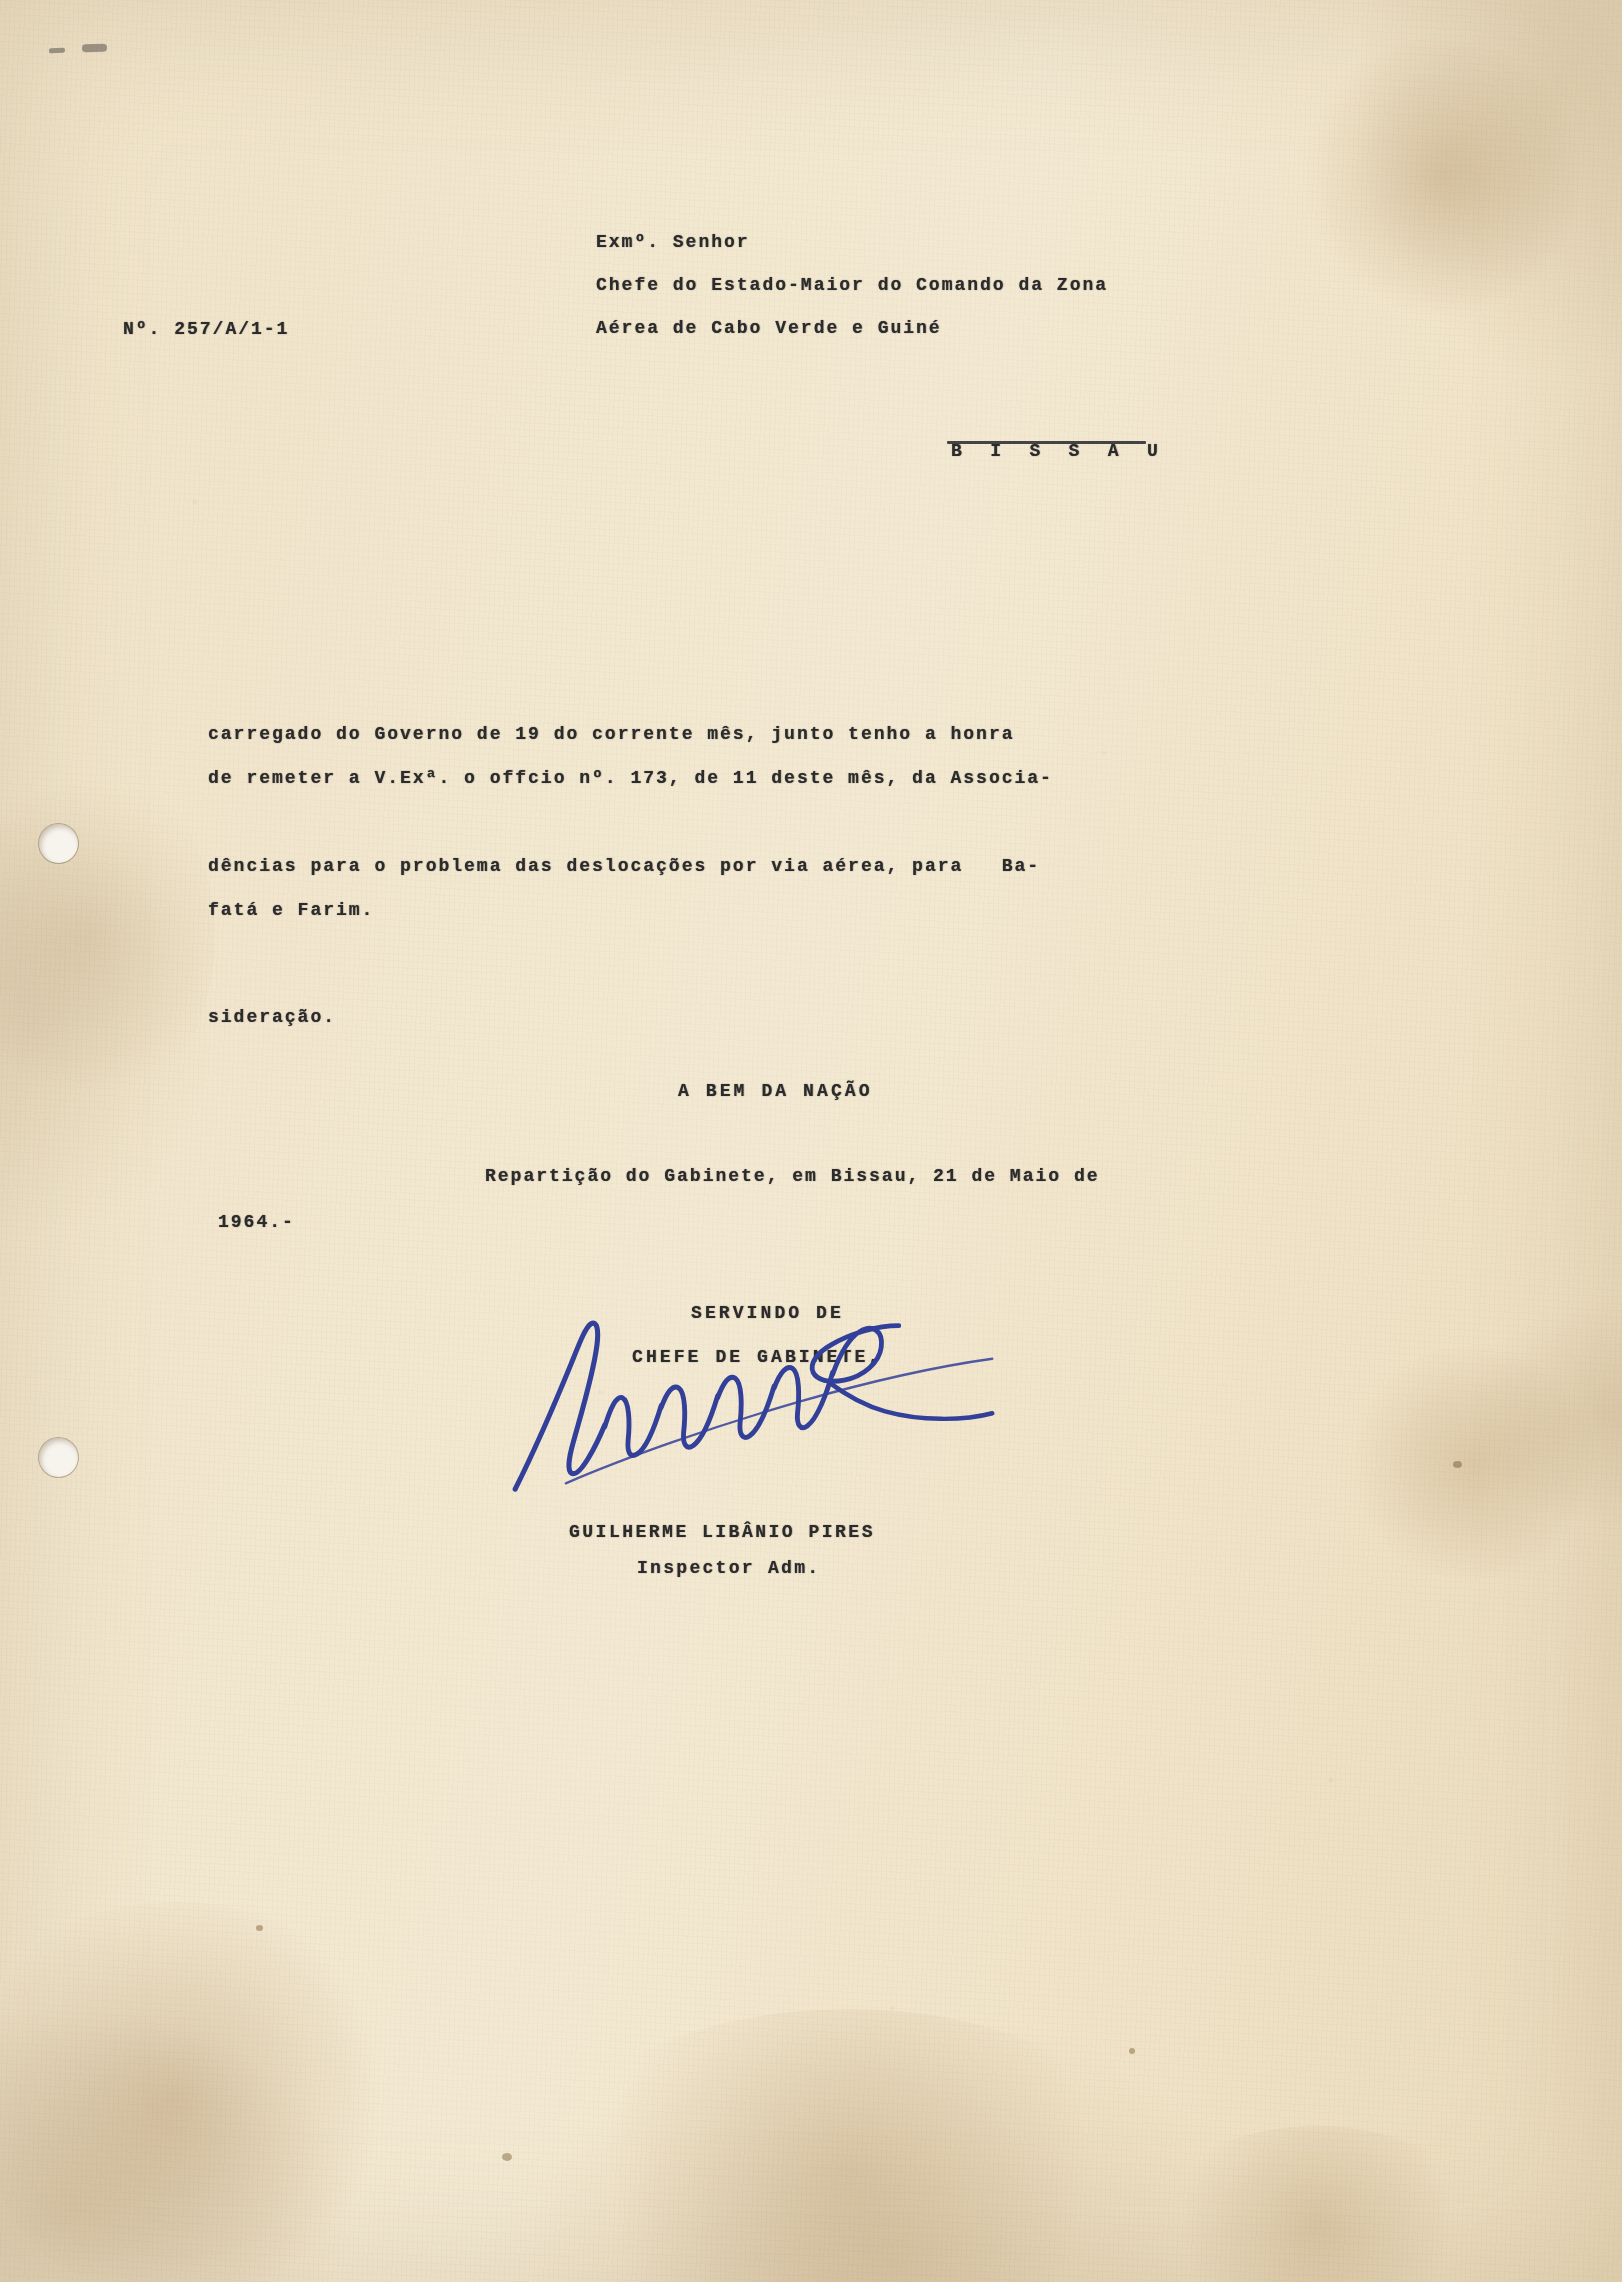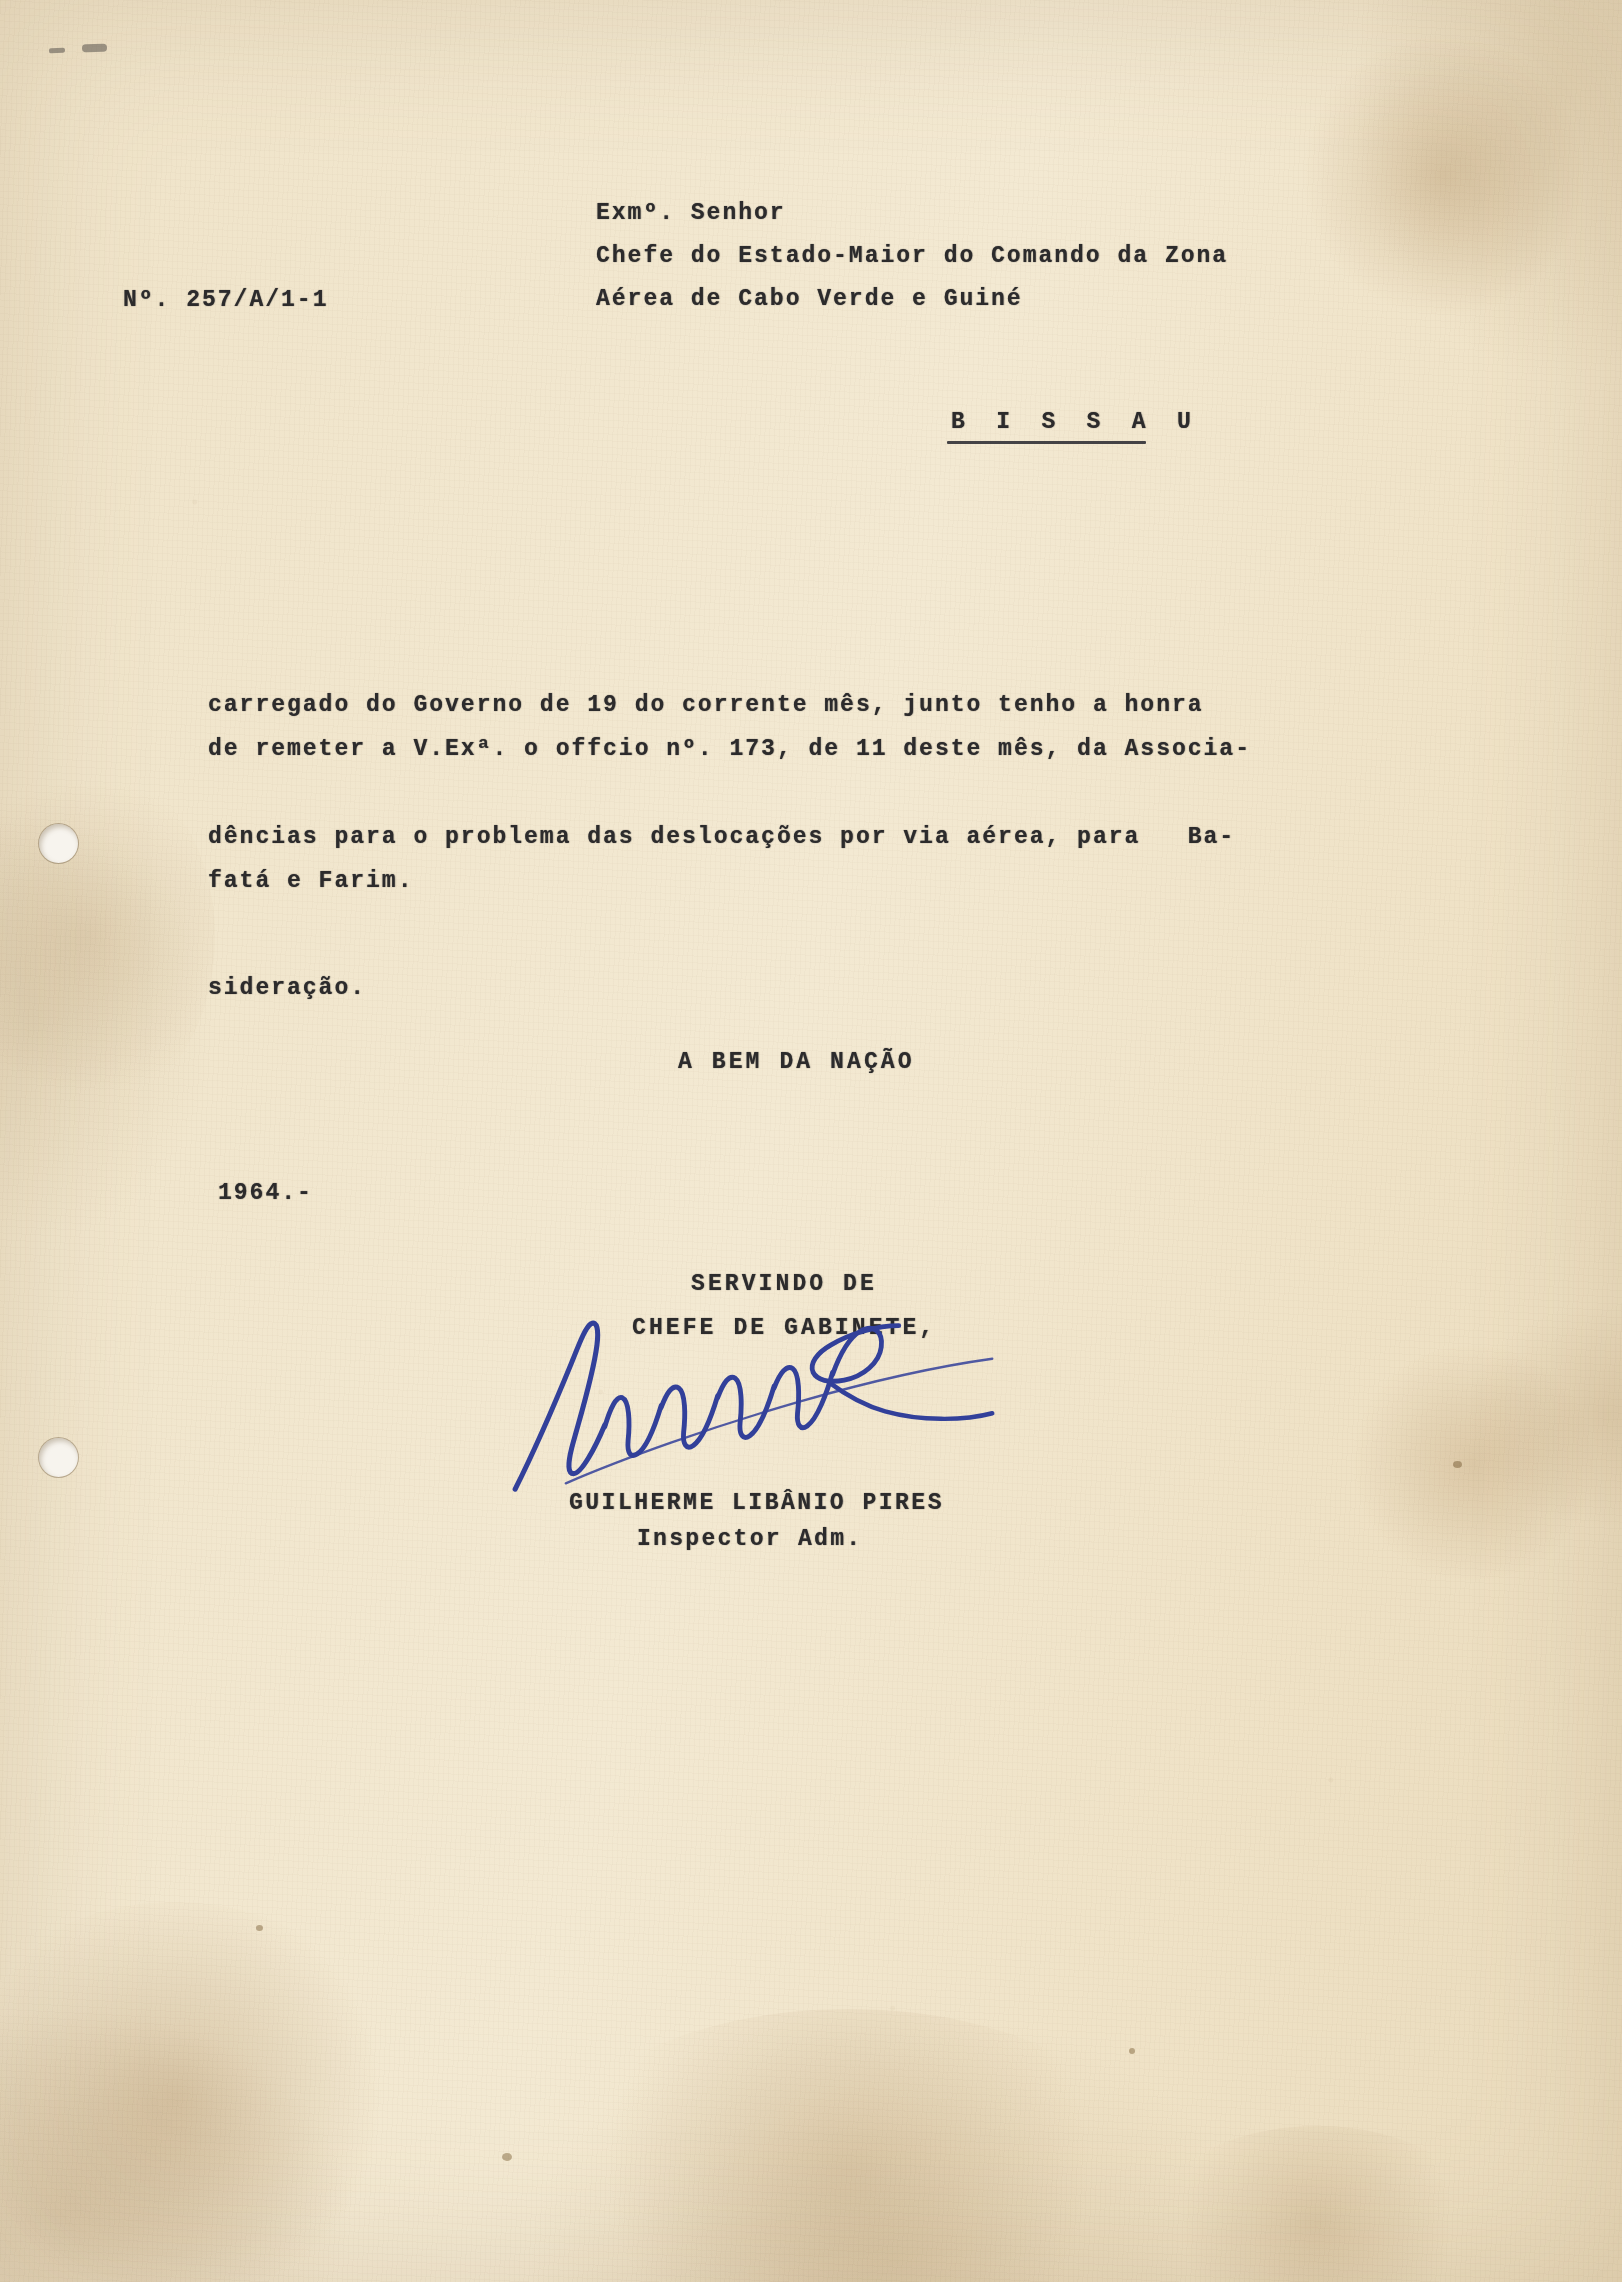--- a/index.html
+++ b/index.html
@@ -39,25 +39,26 @@
     position:absolute;left:39px;width:39px;height:39px;border-radius:50%;
     background:#f7f4ee;
     box-shadow:0 0 0 1px rgba(120,100,70,.45), inset 2px 2.9px 4.9px rgba(120,100,70,.35);
   }
 
   
   .typed{
     position:absolute;
     color:#2c2b2c;
     font-family:"Liberation Mono", monospace;
-    font-size:23px;
+    font-size:18px;
     letter-spacing:2px;
     white-space:pre;
     font-weight:700;
     text-shadow:0 0 1.1px rgba(45,44,45,.55), 0.6px 0.3px 0.9px rgba(60,58,58,.30);
+    margin-top:32px;
     -webkit-font-smoothing:antialiased;
   }
 
   #refnum{left:123px;top:287px;}
 
   #addr1{left:596px;top:200px;}
   #addr2{left:596px;top:243px;}
   #addr3{left:596px;top:286px;}
 
   #bissau{left:951px;top:409px;letter-spacing:8.8px;}
@@ -136,20 +137,21 @@
 
   <div class="typed body-line" id="b2">carregado do Governo de 19 do corrente mês, junto tenho a honra</div>
   <div class="typed body-line" id="b3">de remeter a V.Exª. o offcio nº. 173, de 11 deste mês, da Associa-</div>
   <div class="typed body-line" id="b5">dências para o problema das deslocações por via aérea, para   Ba-</div>
   <div class="typed body-line" id="b6">fatá e Farim.</div>
 
   <div class="typed body-line" id="c2">sideração.</div>
 
   <div class="typed" id="nacao">A BEM DA NAÇÃO</div>
 
+  <div class="typed body-line" id="d1">Repartição do Gabinete, em Bissau, 21 de Maio de</div>
   <div class="typed" id="d2">1964.-</div>
 
   <div class="typed" id="sig1">SERVINDO DE</div>
   <div class="typed" id="sig2">CHEFE DE GABINETE,</div>
 
   <svg id="signature" viewBox="0 0 560 190" fill="none">
     <g stroke="#32409a" stroke-linecap="round" stroke-linejoin="round" fill="none">
       <path d="M8 182 C 24 150, 48 96, 66 52 C 74 32, 80 16, 86 12 C 92 9, 94 18, 92 34 C 88 66, 74 110, 66 140 C 62 156, 62 166, 68 166 C 76 166, 90 140, 100 116" stroke-width="5.2"></path>
       <path d="M100 118 C 106 98, 112 86, 118 88 C 125 91, 126 112, 124 132 C 123 144, 126 150, 133 146 C 143 140, 152 116, 158 96" stroke-width="5"></path>
       <path d="M158 98 C 164 82, 170 74, 176 78 C 183 83, 183 106, 181 124 C 180 136, 184 142, 191 137 C 201 130, 210 106, 216 86" stroke-width="5"></path>

